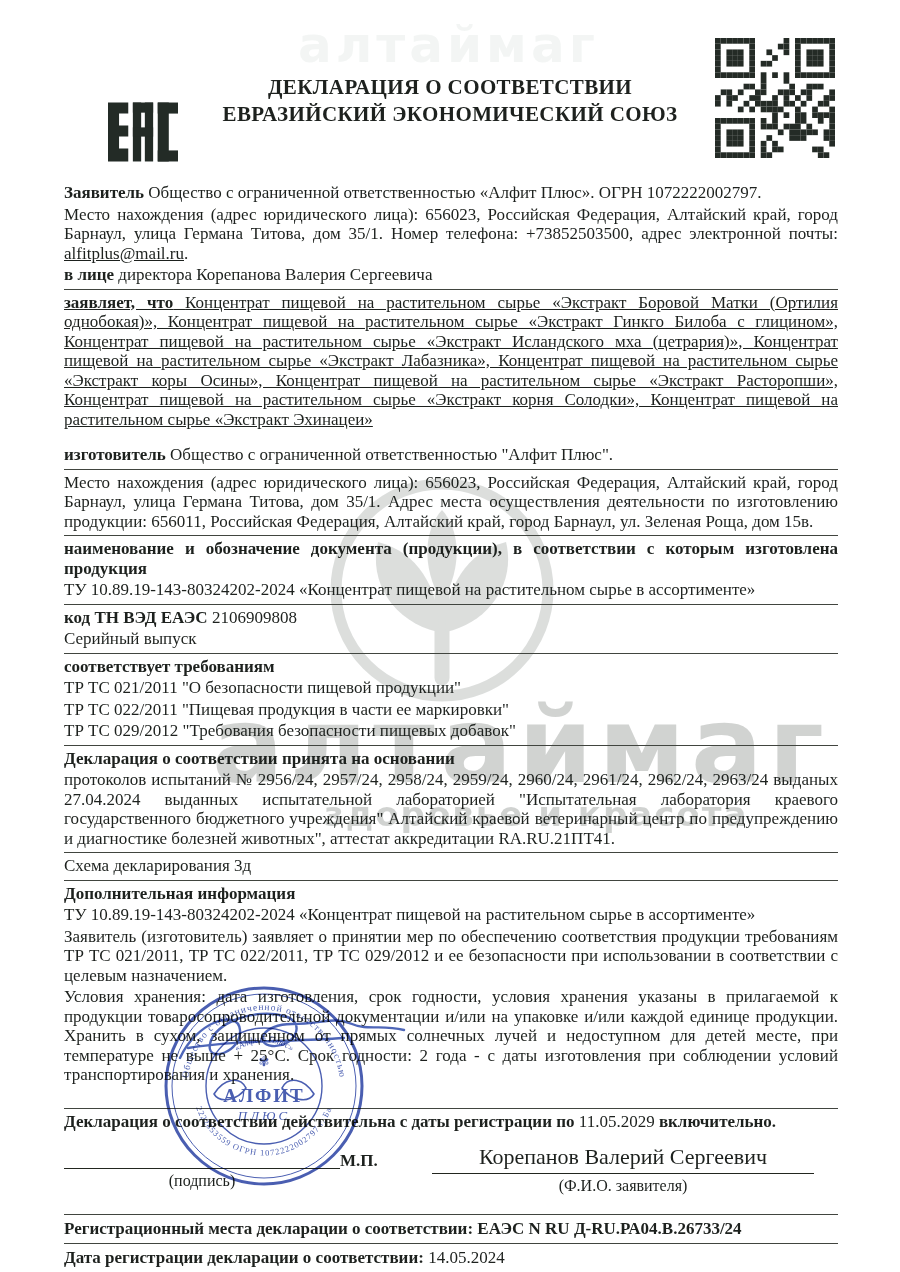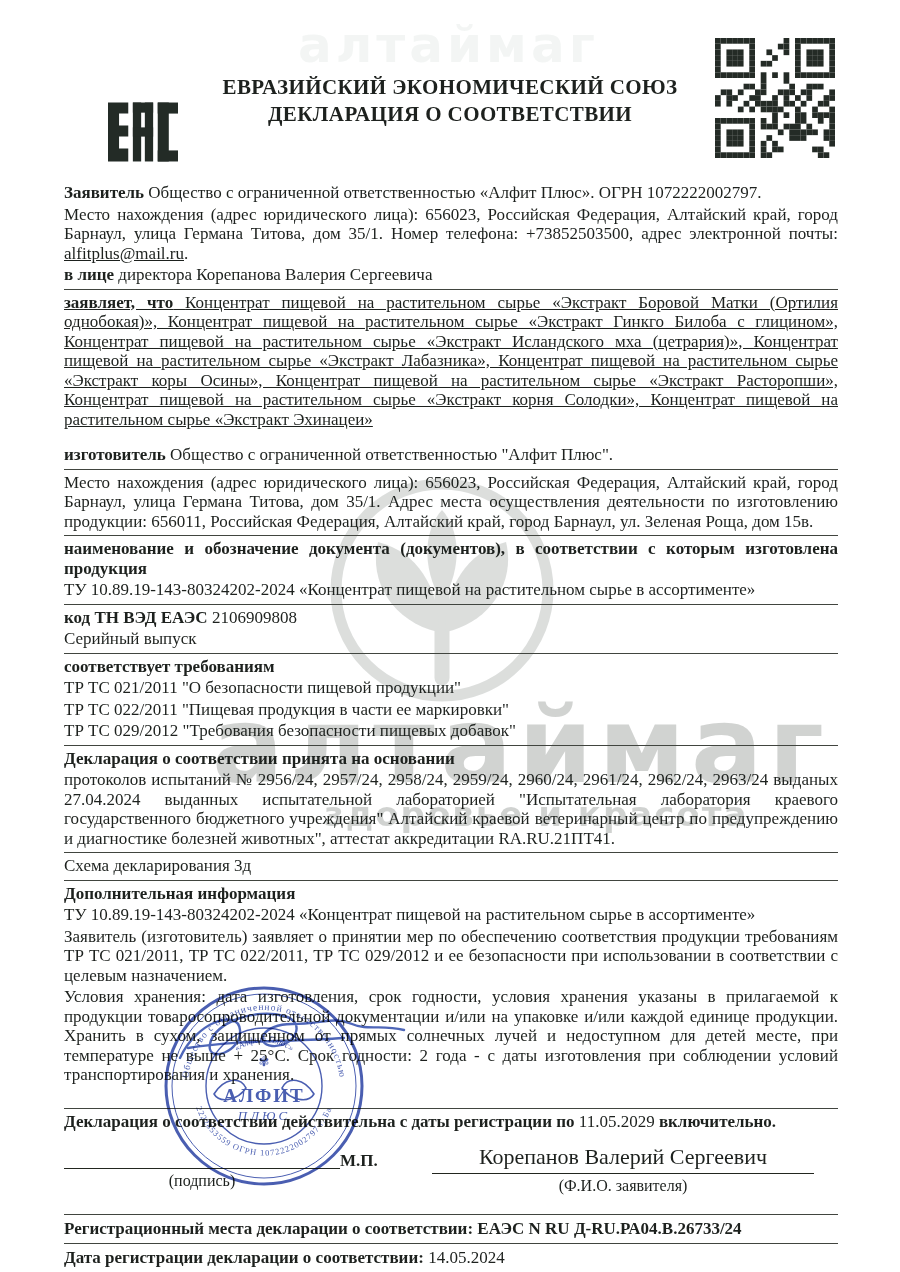--- a/index.html
+++ b/index.html
@@ -69,22 +69,22 @@
       <rect x="27" y="0" width="22" height="11"></rect>
         <rect x="27" y="0" width="9" height="64"></rect>
       <rect x="40" y="0" width="9" height="64"></rect>
         <rect x="27" y="27" width="22" height="10"></rect>
       <rect x="54" y="0" width="22" height="12"></rect>
         <rect x="54" y="0" width="12" height="64"></rect>
       <rect x="54" y="52" width="22" height="12"></rect>
     </g>
   </svg>
   <div class="title">
+    <div>ДЕКЛАРАЦИЯ О СООТВЕТСТВИИ</div>
     <div>ЕВРАЗИЙСКИЙ ЭКОНОМИЧЕСКИЙ СОЮЗ</div>
-    <div>ДЕКЛАРАЦИЯ О СООТВЕТСТВИИ</div>
   </div>
   <div class="qr" id="qr"><svg width="120" height="120" viewBox="0 0 117.6 117.6">
         <rect x="0" y="0" width="5.6" height="5.6" fill="#242b26"></rect>
         <rect x="5.6" y="0" width="5.6" height="5.6" fill="#242b26"></rect>
         <rect x="11.2" y="0" width="5.6" height="5.6" fill="#242b26"></rect>
         <rect x="16.799999999999997" y="0" width="5.6" height="5.6" fill="#242b26"></rect>
         <rect x="22.4" y="0" width="5.6" height="5.6" fill="#242b26"></rect>
         <rect x="28" y="0" width="5.6" height="5.6" fill="#242b26"></rect>
         <rect x="33.599999999999994" y="0" width="5.6" height="5.6" fill="#242b26"></rect>
         <rect x="67.19999999999999" y="0" width="5.6" height="5.6" fill="#242b26"></rect>
@@ -298,21 +298,21 @@
     <p><b>в лице</b> <span>директора Корепанова Валерия Сергеевича</span></p>
     <div class="rule"></div>
 
     <p class="just declares"><b>заявляет, что</b> <span>Концентрат пищевой на растительном сырье «Экстракт Боровой Матки (Ортилия однобокая)», Концентрат пищевой на растительном сырье «Экстракт Гинкго Билоба с глицином», Концентрат пищевой на растительном сырье «Экстракт Исландского мха (цетрария)», Концентрат пищевой на растительном сырье «Экстракт Лабазника», Концентрат пищевой на растительном сырье «Экстракт коры Осины», Концентрат пищевой на растительном сырье «Экстракт Расторопши», Концентрат пищевой на растительном сырье «Экстракт корня Солодки», Концентрат пищевой на растительном сырье «Экстракт Эхинацеи»</span></p>
 
     <p><b>изготовитель</b> <span>Общество с ограниченной ответственностью "Алфит Плюс".</span></p>
     <div class="rule"></div>
     <p class="just">Место нахождения (адрес юридического лица): 656023, Российская Федерация, Алтайский край, город Барнаул, улица Германа Титова, дом 35/1. Адрес места осуществления деятельности по изготовлению продукции: 656011, Российская Федерация, Алтайский край, город Барнаул, ул. Зеленая Роща, дом 15в.</p>
     <div class="rule"></div>
 
-    <p class="just b">наименование и обозначение документа (документов), в соответствии с которым изготовлена продукция</p>
+    <p class="just b">наименование и обозначение документа (продукции), в соответствии с которым изготовлена продукция</p>
     <p>ТУ 10.89.19-143-80324202-2024 «Концентрат пищевой на растительном сырье в ассортименте»</p>
     <div class="rule"></div>
 
     <p><b>код ТН ВЭД ЕАЭС</b> <span>2106909808</span></p>
     <p>Серийный выпуск</p>
     <div class="rule"></div>
 
     <p class="b">соответствует требованиям</p>
     <p>ТР ТС 021/2011 "О безопасности пищевой продукции"</p>
     <p>ТР ТС 022/2011 "Пищевая продукция в части ее маркировки"</p>

